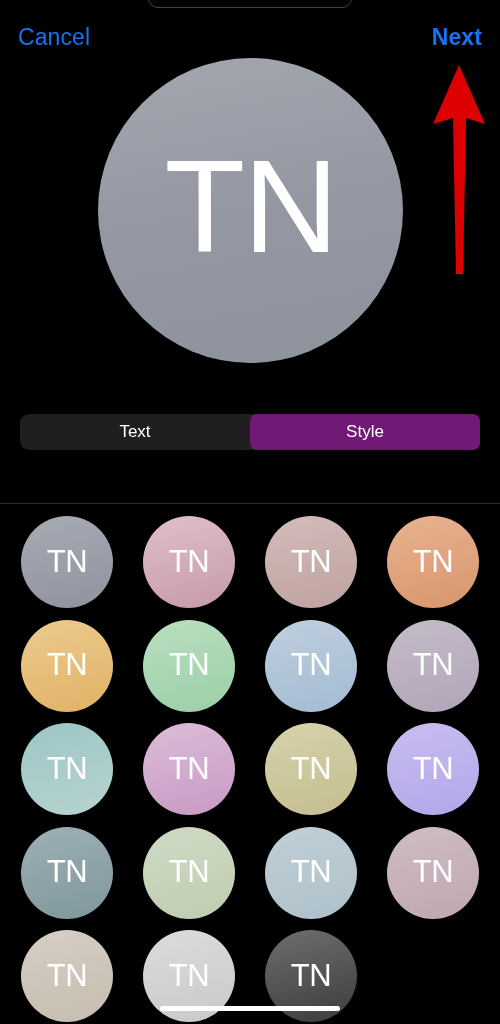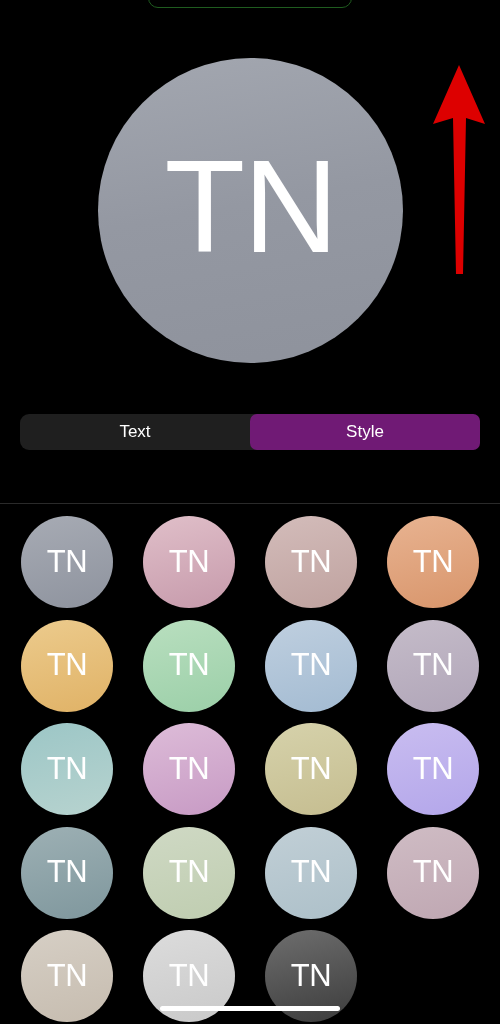--- a/index.html
+++ b/index.html
@@ -147,20 +147,24 @@
     border-radius:3px;
   }
 </style>
 </head>
 <body>
 
 <div id="screen">
 
   <div class="top-green-stub"></div>
 
+  <div class="navbar">
+    <button class="nav-btn nav-cancel">Cancel</button>
+    <button class="nav-btn nav-next">Next</button>
+  </div>
 
   <div class="preview-wrap">
     <div class="preview-avatar">
       <span class="preview-initials">TN</span>
     </div>
   </div>
 
   <svg class="anno-arrow" viewBox="0 0 66 215">
     <polygon points="33,3 59,62 40,56 37,212 30,212 27,56 7,62" fill="#dd0000"></polygon>
   </svg>

